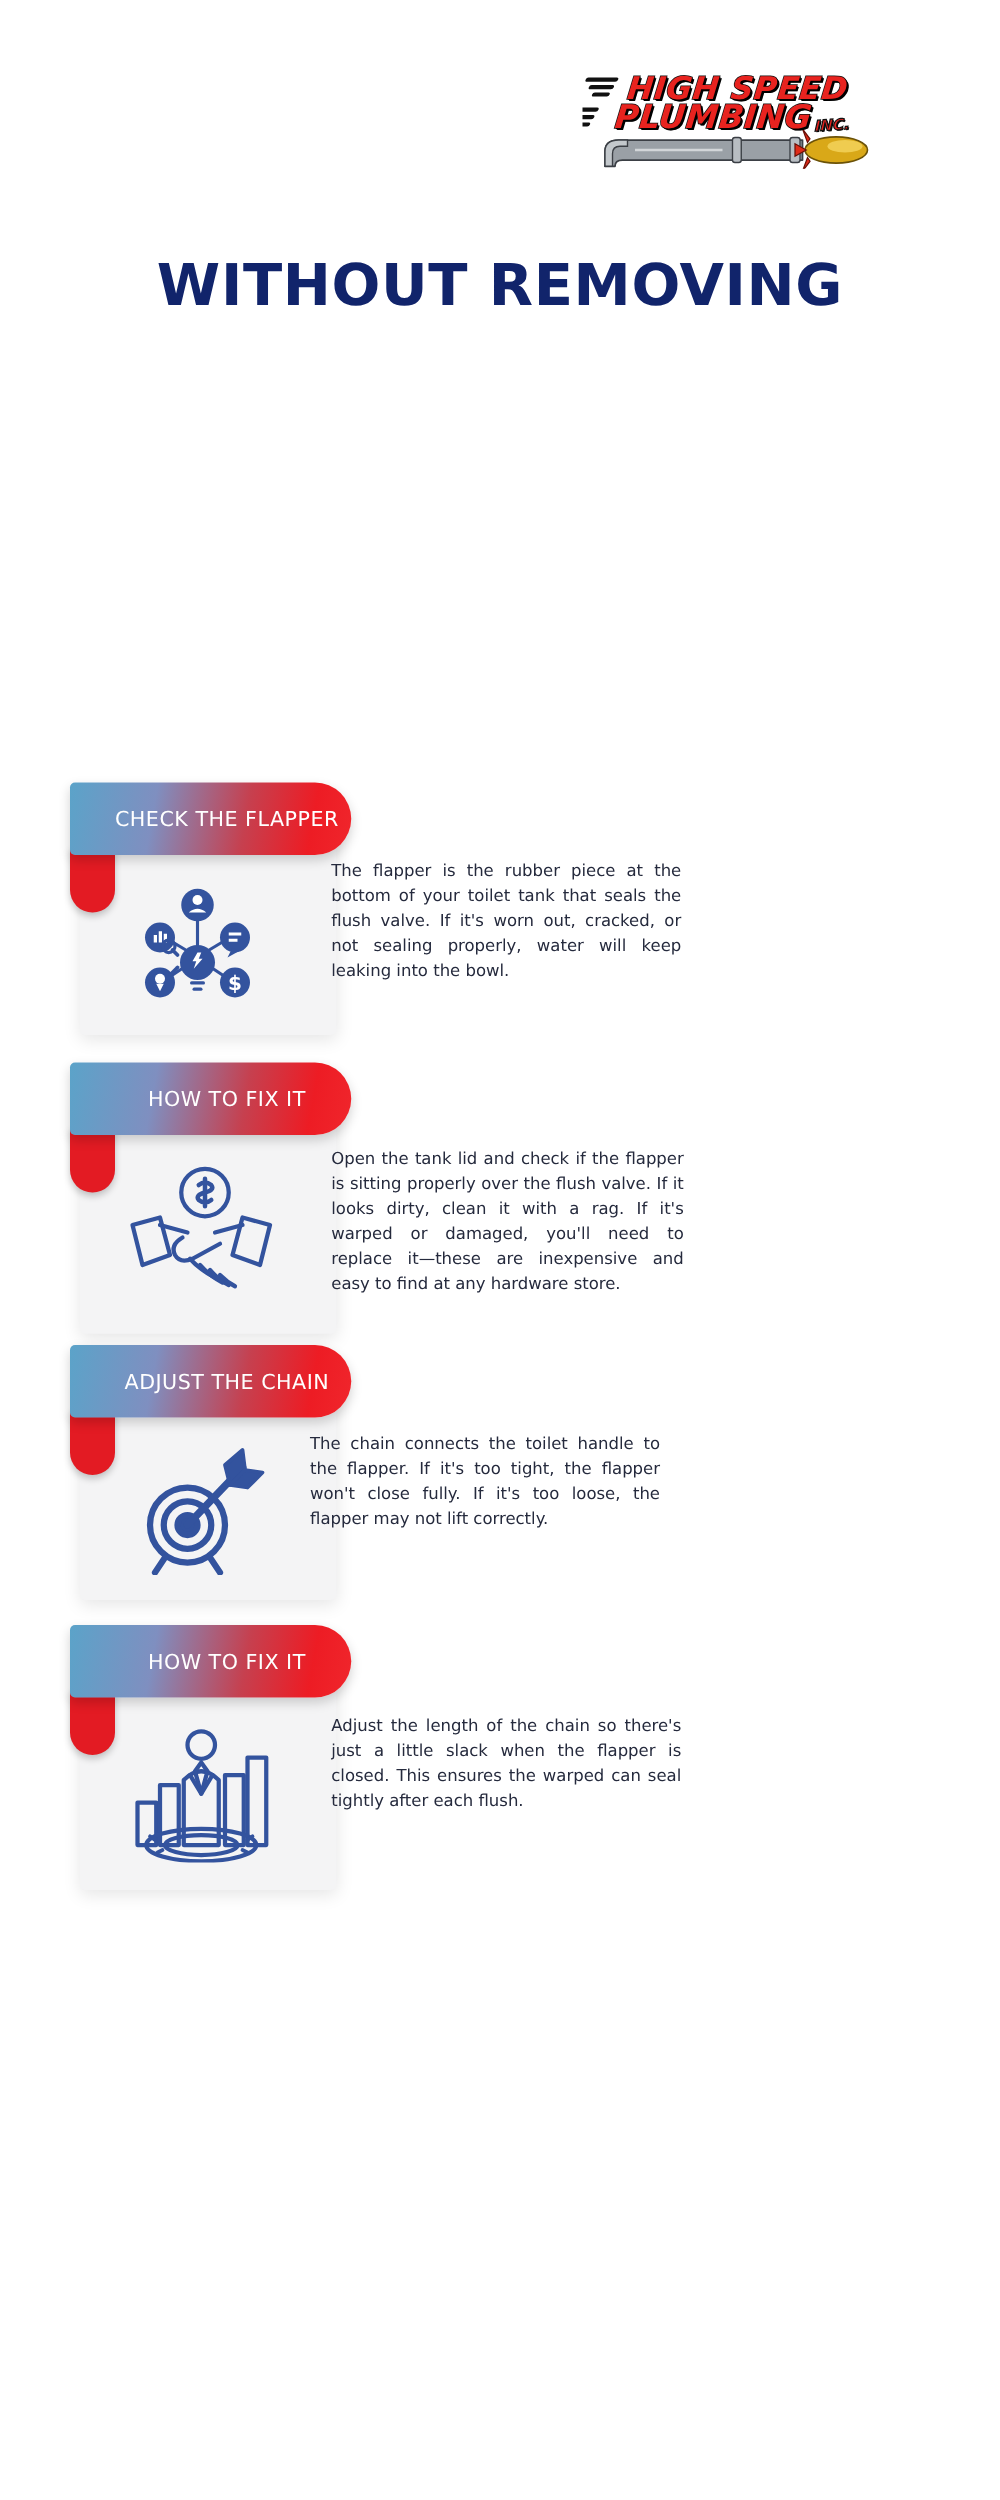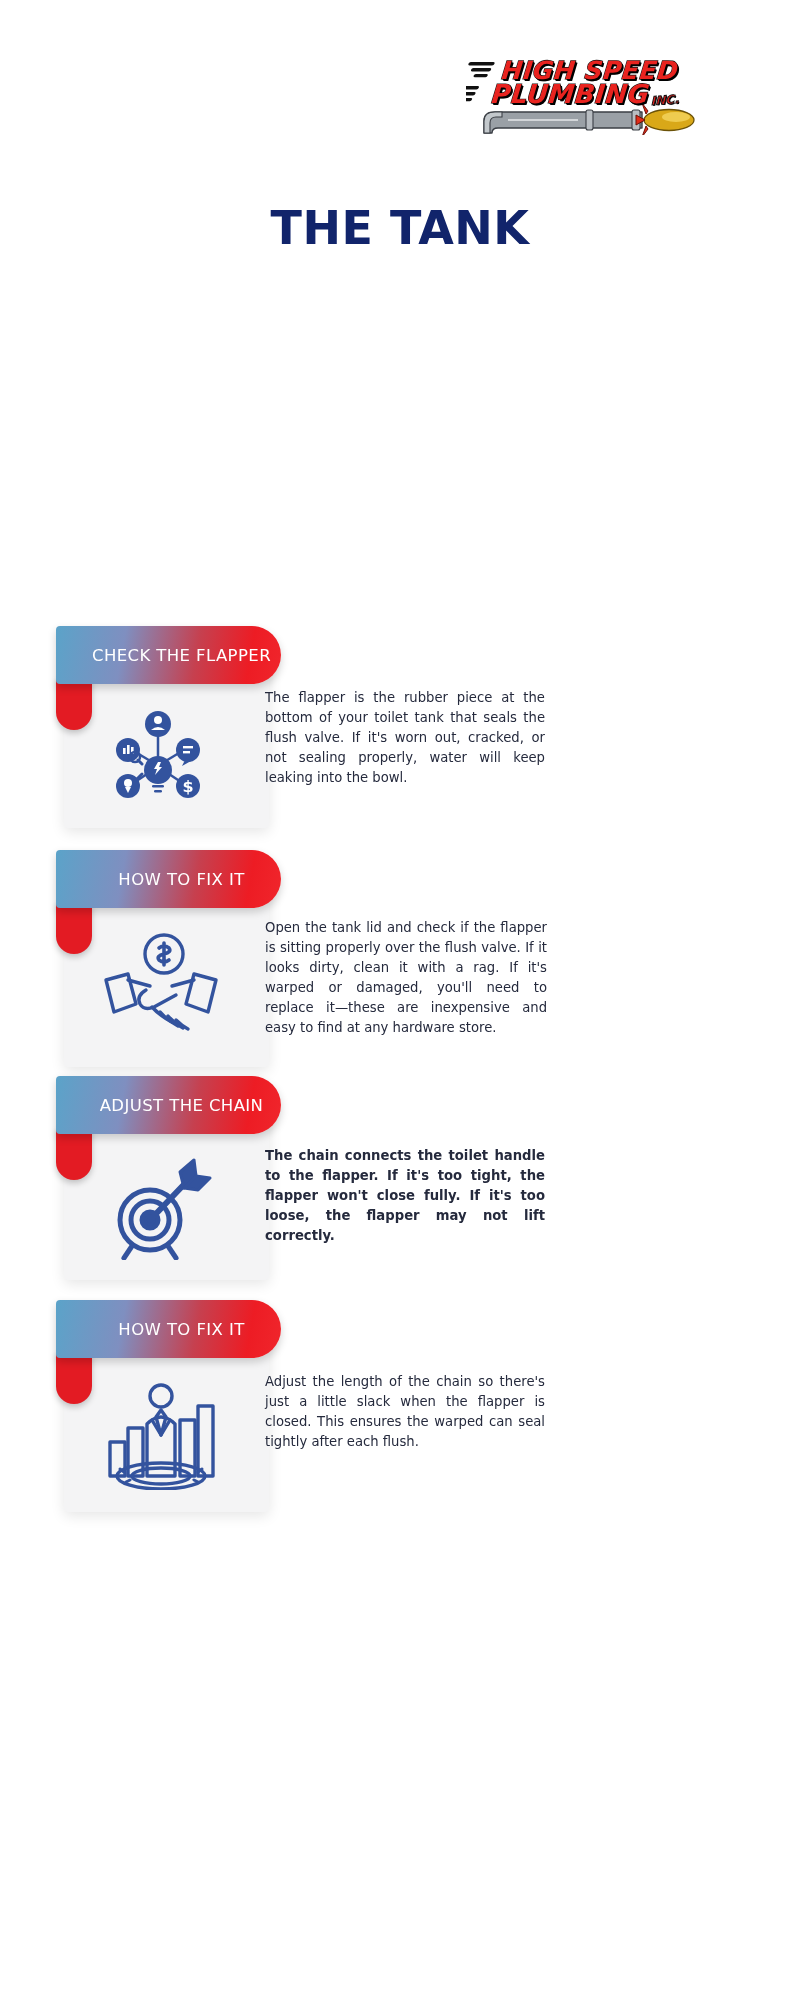--- a/index.html
+++ b/index.html
@@ -190,21 +190,21 @@
       </g>
     </svg>
 
     <div class="logo-line1">HIGH SPEED</div>
     <div class="logo-line2">PLUMBING</div>
     <div class="logo-inc">INC.</div>
   </div>
 </div>
 
 <div class="title">
-  <div>THE TANK</div>
+  <div>WITHOUT REMOVING</div>
 </div>
 
 <div class="card" style="top:626px;">
   <div class="card-panel" style="height:180px;"></div>
   <div class="ribbon-tab"></div>
   <div class="ribbon">
     <span class="ribbon-label">CHECK THE FLAPPER</span>
   </div>
   <div class="card-icon" style="top:80px;">
     <svg width="112" height="100" viewBox="0 0 112 100">
@@ -294,21 +294,21 @@
         <line x1="30" y1="92" x2="22" y2="104"></line>
         <line x1="66" y1="92" x2="74" y2="104"></line>
 
         <line x1="48" y1="66" x2="92" y2="20" stroke-width="6"></line>
 
         <path d="M78 18 L92 6 L94 22 L82 34 Z" fill="#33539e" stroke-width="3"></path>
         <path d="M94 22 L108 24 L96 36 L82 34 Z" fill="#33539e" stroke-width="3"></path>
       </g>
     </svg>
   </div>
-  <div class="card-body" style="left:225px; top:70px; width:280px;font-weight:bold;">The chain connects the toilet handle to the flapper. If it's too tight, the flapper won't close fully. If it's too loose, the flapper may not lift correctly.</div>
+  <div class="card-body" style="left:208px; top:70px; width:280px;">The chain connects the toilet handle to the flapper. If it's too tight, the flapper won't close fully. If it's too loose, the flapper may not lift correctly.</div>
 </div>
 
 <div class="card" style="top:1300px;">
   <div class="card-panel" style="height:190px;"></div>
   <div class="ribbon-tab"></div>
   <div class="ribbon">
     <span class="ribbon-label">HOW TO FIX IT</span>
   </div>
   <div class="card-icon" style="top:80px;">
     <svg width="120" height="110" viewBox="0 0 120 110">

